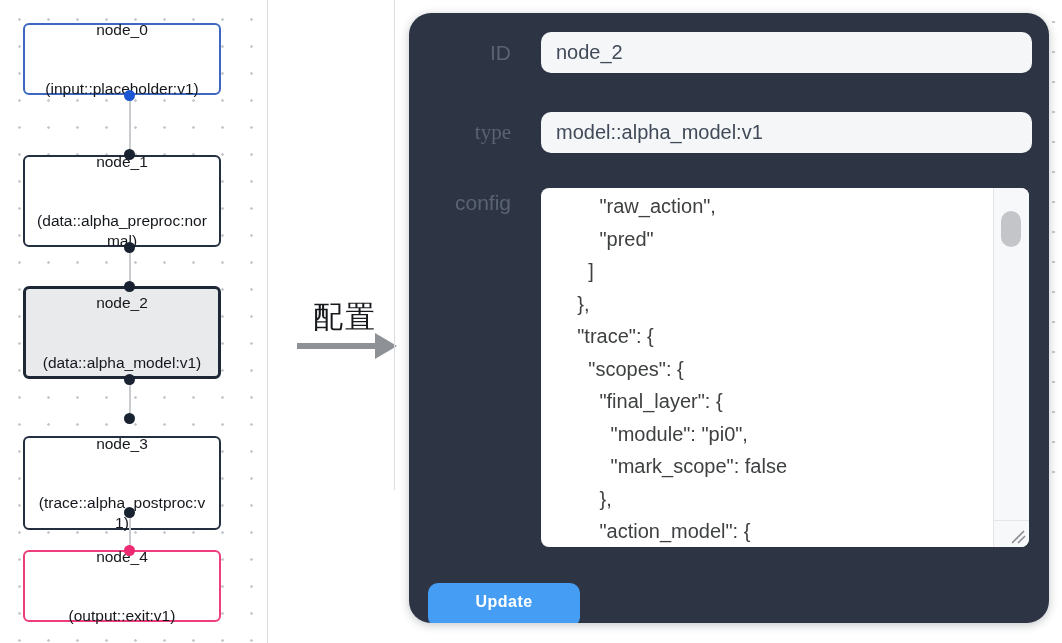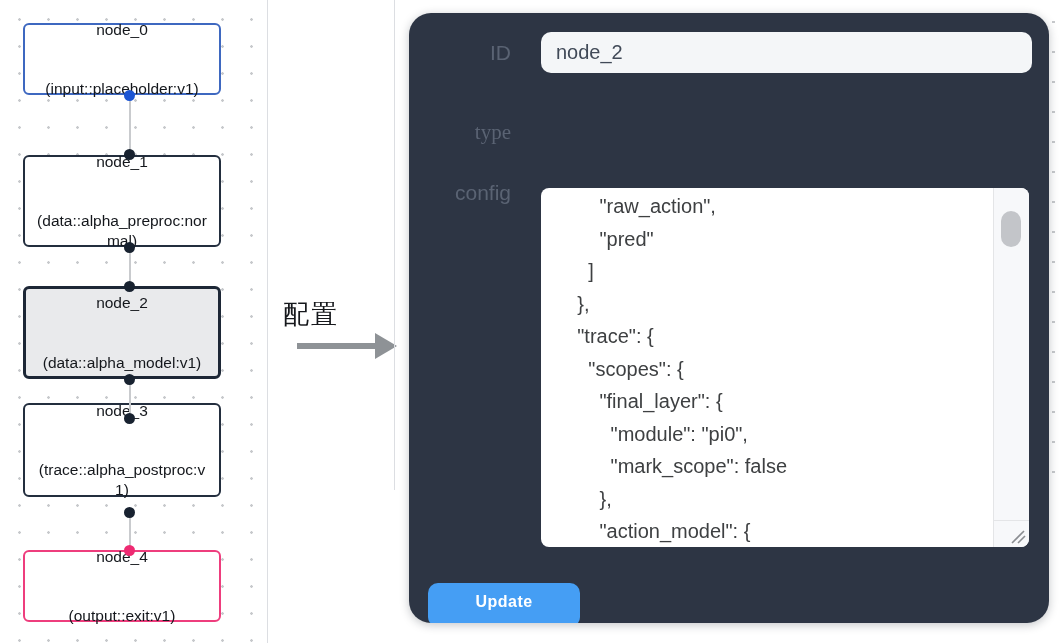--- a/index.html
+++ b/index.html
@@ -18,38 +18,38 @@
     position:absolute; left:23px; width:198px;
     background:#ffffff; border:2px solid #232e3e; border-radius:6px;
     display:flex; flex-direction:column; justify-content:center; align-items:center;
     text-align:center; padding:3px 7px; color:#14171c;
     font-size:15.5px; line-height:19.5px;
   }
   .node .sub { word-break:break-all;margin-top:40px; }
   .node.n0 { top:23px;  height:72px; border-color:#3e68c0; }
   .node.n1 { top:155px; height:92px; }
   .node.n2 { top:286px; height:93px; border-width:3px; background:#e9eaec; border-color:#1d2736; }
-  .node.n3 { top:403px; height:94px; }
+  .node.n3 { top:436px; height:94px; }
   .node.n4 { top:550px; height:72px; border-color:#ee3d7d; }
 
   .edge { position:absolute; left:129px; width:2px; background:#c9cbce; }
   .e0 { top:95px;  height:60px; }
   .e1 { top:247px; height:39px; }
   .e2 { top:379px; height:39px; }
   .e3 { top:512px; height:38px; }
   .dot { position:absolute; left:124px; width:11px; height:11px; border-radius:50%; background:#182230; }
   .dot.blue { background:#1c55d4; }
   .dot.pink { background:#ee2a72; }
   .d0 { top:90px; }  .d1 { top:149px; } .d2 { top:242px; } .d3 { top:281px; }
   .d4 { top:374px; } .d5 { top:413px; } .d6 { top:507px; } .d7 { top:545px; }
 
   
   .transition-label {
-    position:absolute; left:283px; top:297px; width:110px; text-align:left;
-    font-size:26px; color:#16181c; letter-spacing:2px;
+    position:absolute; left:267px; top:297px; width:110px; text-align:right;
+    font-size:30px; color:#16181c; letter-spacing:2px;
   }
   .arrow-shaft { position:absolute; left:297px; top:343px; width:78px; height:6px; background:#8e9296; }
   .arrow-head  { position:absolute; left:375px; top:333px; width:0; height:0;
     border-left:22px solid #8e9296; border-top:13px solid transparent; border-bottom:13px solid transparent; }
 
   
   .right-canvas {
     position:absolute; left:394px; top:0; width:668px; height:490px;
     border-left:1px solid #dcdee2;
     background-image: radial-gradient(circle, #c7c9cc 1.2px, rgba(0,0,0,0) 1.5px);
@@ -59,21 +59,21 @@
     position:absolute; left:14px; top:13px; width:640px; height:610px;
     background:#2d3544; border-radius:22px; overflow:hidden;
     box-shadow:0 2px 10px rgba(20,26,38,0.25);
   }
   .field-label {
     position:absolute; left:0; width:102px; text-align:right;
     color:#5a6373; font-size:21px;
   }
   .lbl-id     { top:19px;  height:41px; line-height:41px; }
   .lbl-type   { top:99px;  height:40px; line-height:40px;font-family:Liberation Serif, serif; }
-  .lbl-config { top:167px; height:26px; line-height:26px; }
+  .lbl-config { top:177px; height:26px; line-height:26px; }
 
   .text-input {
     position:absolute; left:132px; width:491px; height:41px;
     background:#f4f6f8; border:none; outline:none; border-radius:10px;
     font-family:"Liberation Sans", sans-serif;
     font-size:20px; color:#414a58; padding:0 15px;
   }
   .inp-id   { top:19px; }
   .inp-type { top:99px; }
 
@@ -157,20 +157,21 @@
   <div class="arrow-shaft"></div>
   <div class="arrow-head"></div>
 
   <div class="right-canvas">
     <div class="panel">
 
       <div class="field-label lbl-id">ID</div>
       <input class="text-input inp-id" type="text" value="node_2" style="">
 
       <div class="field-label lbl-type">type</div>
+      <input class="text-input inp-type" type="text" value="model::alpha_model:v1" style="">
 
       <div class="field-label lbl-config">config</div>
       <div class="config-box">
         <div class="config-text">        "raw_action",
         "pred"
       ]
     },
     "trace": {
       "scopes": {
         "final_layer": {

